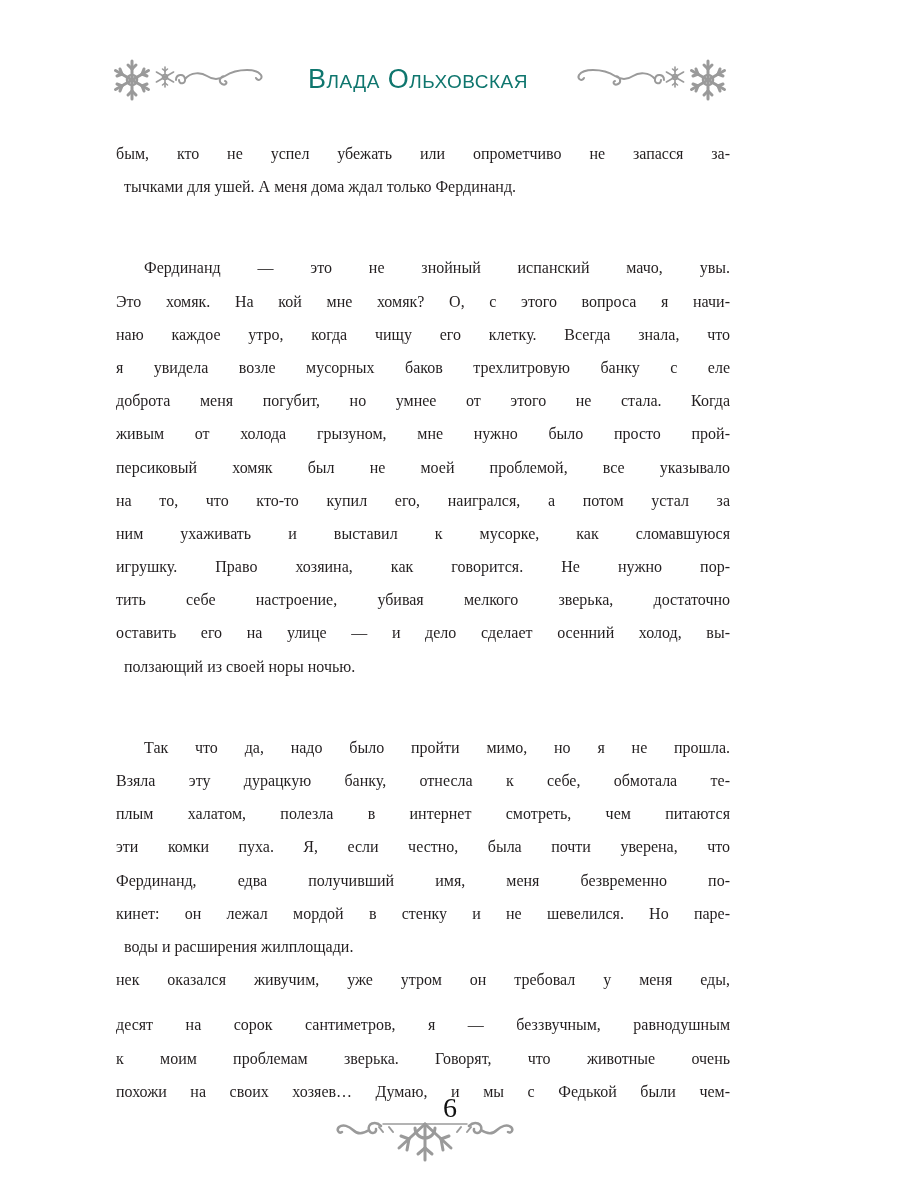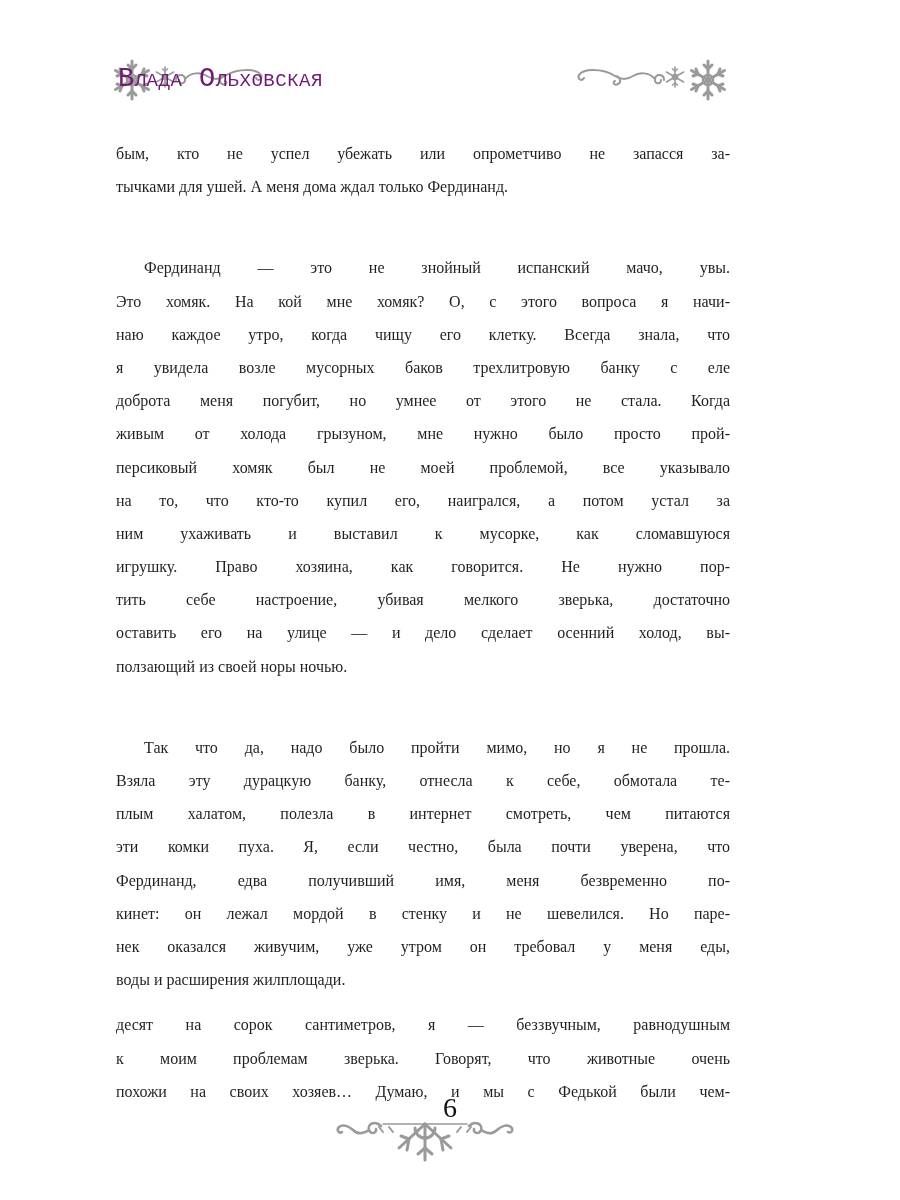--- a/index.html
+++ b/index.html
@@ -21,44 +21,46 @@
       left: 118px;
       width: 600px;
       height: 44px;
     }
     .header svg { position: absolute; top: 0; }
     .header-title {
       position: absolute;
       top: 6px;
       left: 0;
       width: 600px;
-      font-family: Liberation Mono, monospace;
+      text-align: center;
+      font-family: Liberation Sans, sans-serif;
       font-size: 27px;
       letter-spacing: 0.5px;
-      color: #701a75;
+      color: #0f766e;
       font-variant: small-caps;
       line-height: 30px;
     }
     .text-block {
       position: absolute;
       top: 137px;
       left: 116px;
       width: 614px;
     }
     .line {
       font-size: 16px;
       line-height: 33.2px;
       height: 33.2px;
       white-space: nowrap;
       text-align: justify;
       text-align-last: justify;
       display: block;
     }
     .line.last {
       text-align-last: left;
+      margin-left: 8px;
     }
     .line.indent {
       padding-left: 28px;
       margin-top: 36px;
     }
     .para-gap {
       height: 12px;
     }
     .page-number {
       position: absolute;
@@ -179,22 +181,22 @@
   </div>
   <div class="para-gap"></div>
 
   <div>
     <span class="line indent">Так что да, надо было пройти мимо, но я не прошла.</span>
     <span class="line">Взяла эту дурацкую банку, отнесла к себе, обмотала те-</span>
     <span class="line">плым халатом, полезла в интернет смотреть, чем питаются</span>
     <span class="line">эти комки пуха. Я, если честно, была почти уверена, что</span>
     <span class="line">Фердинанд, едва получивший имя, меня безвременно по-</span>
     <span class="line">кинет: он лежал мордой в стенку и не шевелился. Но паре-</span>
+    <span class="line last">воды и расширения жилплощади.</span>
     <span class="line">нек оказался живучим, уже утром он требовал у меня еды,</span>
-    <span class="line last">воды и расширения жилплощади.</span>
   </div>
   <div class="para-gap"></div>
 
   <div>
     <span class="line">десят на сорок сантиметров, я — беззвучным, равнодушным</span>
     <span class="line">к моим проблемам зверька. Говорят, что животные очень</span>
     <span class="line">похожи на своих хозяев… Думаю, и мы с Федькой были чем-</span>
   </div>
 </div>
 

